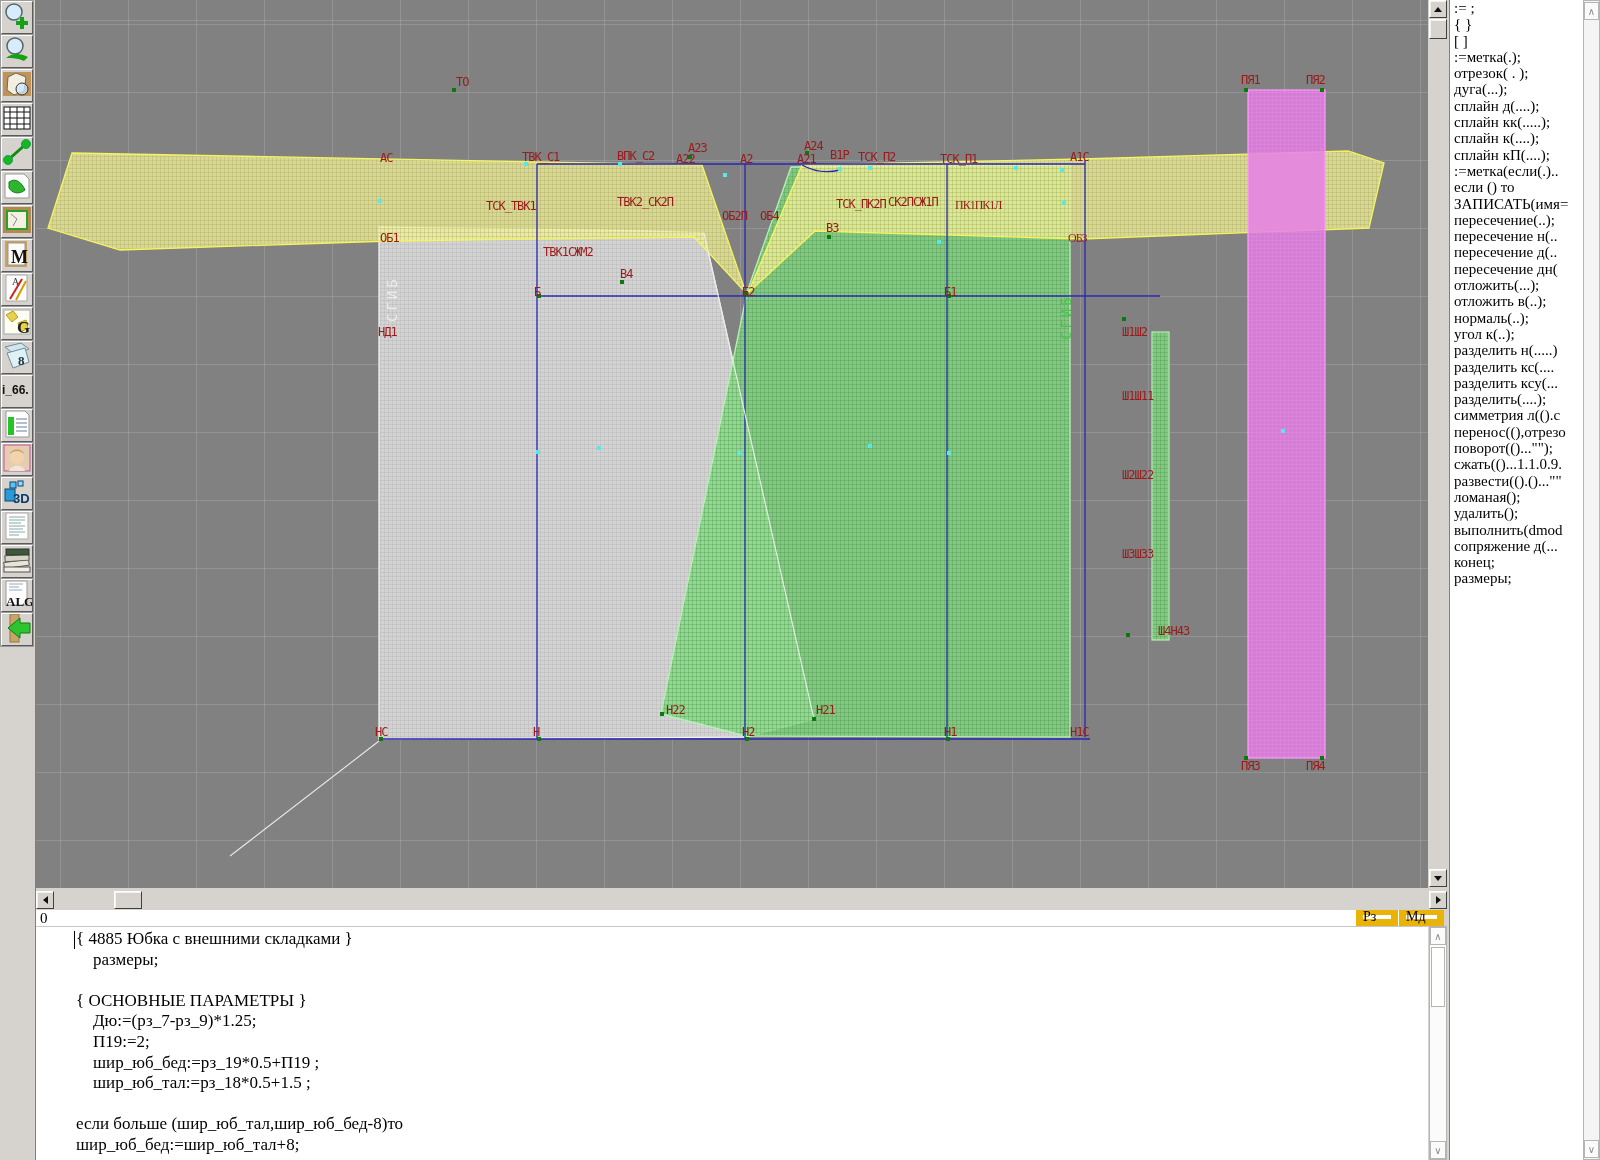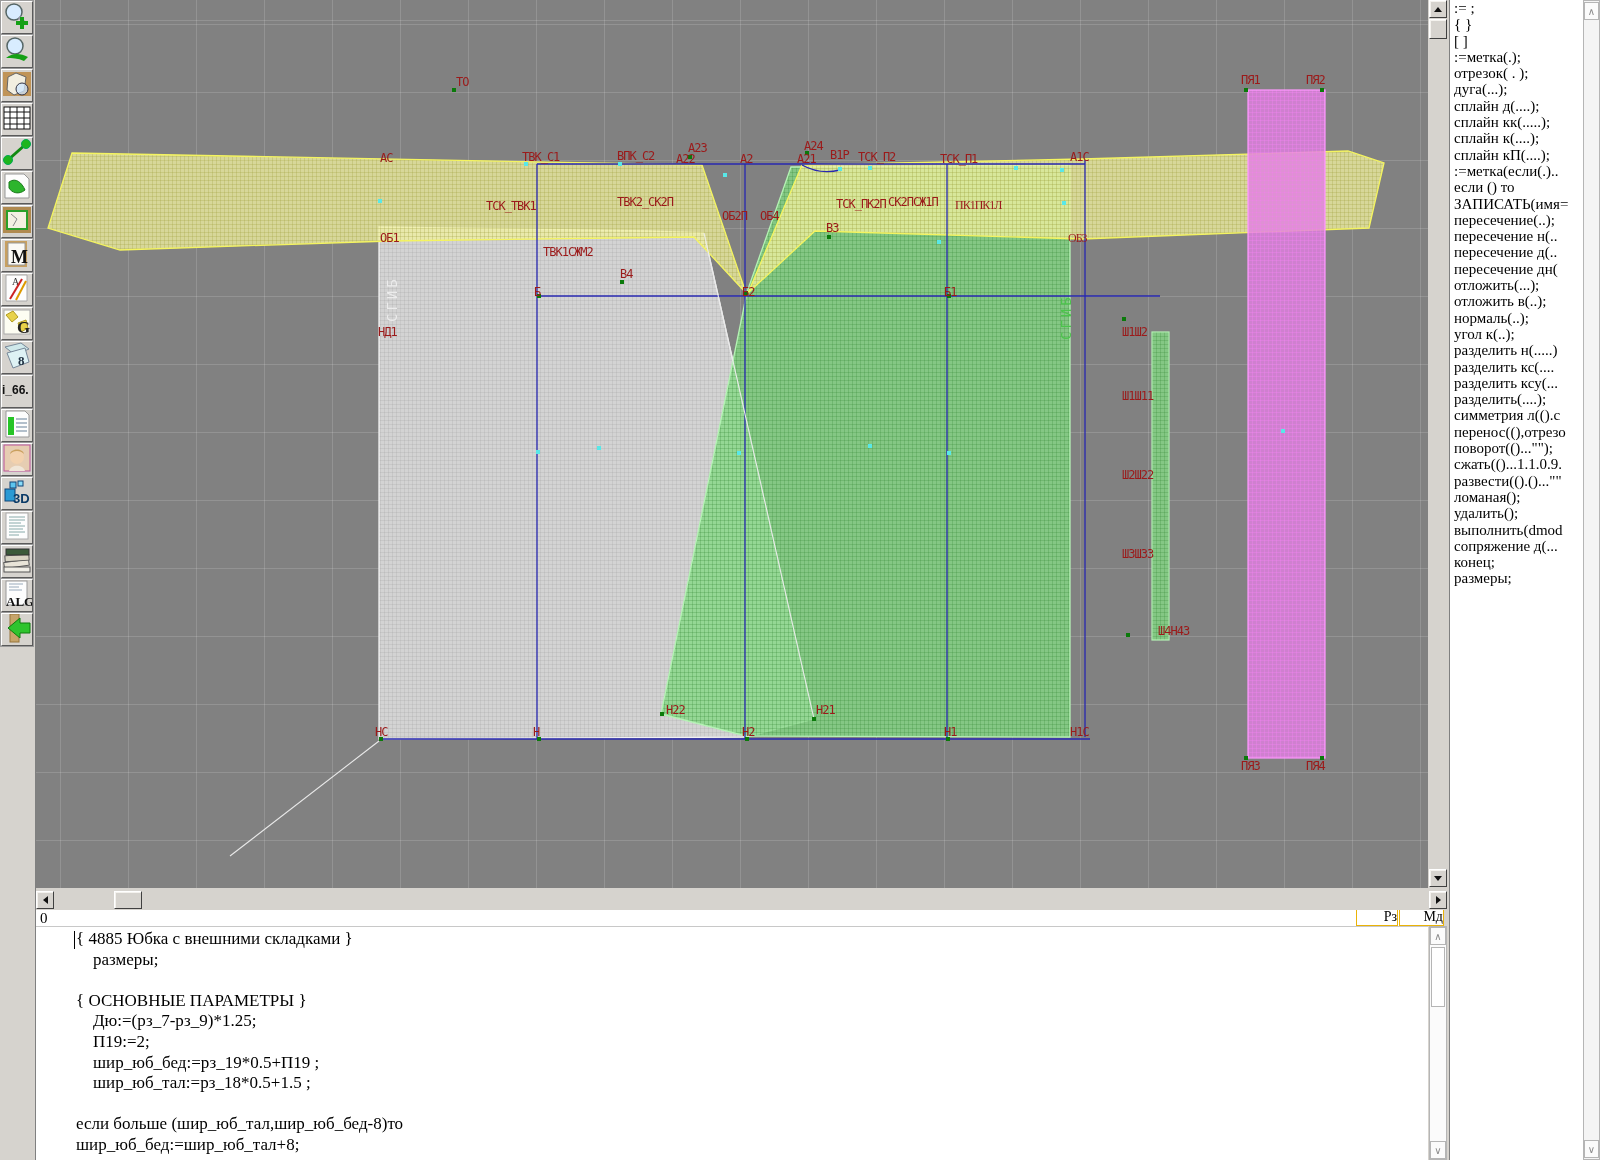--- a/index.html
+++ b/index.html
@@ -41,23 +41,23 @@
     display:flex;align-items:center;justify-content:center;cursor:pointer;color:#8a8a8a;font-size:10px;}
   .chev{font-family:"DejaVu Sans",sans-serif;}
   
   #statusrow{position:absolute;left:36px;top:910px;width:1392px;height:16px;background:#ffffff;z-index:20;
     font-family:"Liberation Serif",serif;font-size:15px;color:#000;}
   #editor{position:absolute;left:36px;top:926px;width:1392px;height:234px;background:#ffffff;z-index:20;
     border-top:1px solid #c8c8c8;cursor:text;}
   #editor pre{margin:0;padding:2px 0 0 40px;font-family:"Liberation Serif",serif;
     font-size:17px;line-height:20.6px;color:#000;white-space:pre;}
   #caret{position:absolute;left:38px;top:4px;width:1px;height:18px;background:#000;}
-  .flatbtn{position:absolute;height:18px;background:#ffffff;border:1px solid #eab308;
+  .flatbtn{position:absolute;height:18px;background:#ffffff;border:7px solid #eab308;
     font-family:"Liberation Serif",serif;font-size:14px;color:#000;display:flex;
-    align-items:center;justify-content:flex-end;cursor:pointer;padding:0;}
+    align-items:center;justify-content:flex-start;cursor:pointer;padding:0;}
   
   #cmdpanel{position:absolute;left:1449px;top:0;width:134px;height:1160px;background:#ffffff;
     border-left:1px solid #808080;z-index:20;overflow:hidden;}
   .cmditem{font-family:"Liberation Serif",serif;font-size:15px;line-height:16.3px;
     color:#000;white-space:nowrap;padding-left:4px;cursor:pointer;}
 </style>
 </head>
 <body>
 
 <div id="toolbar">

